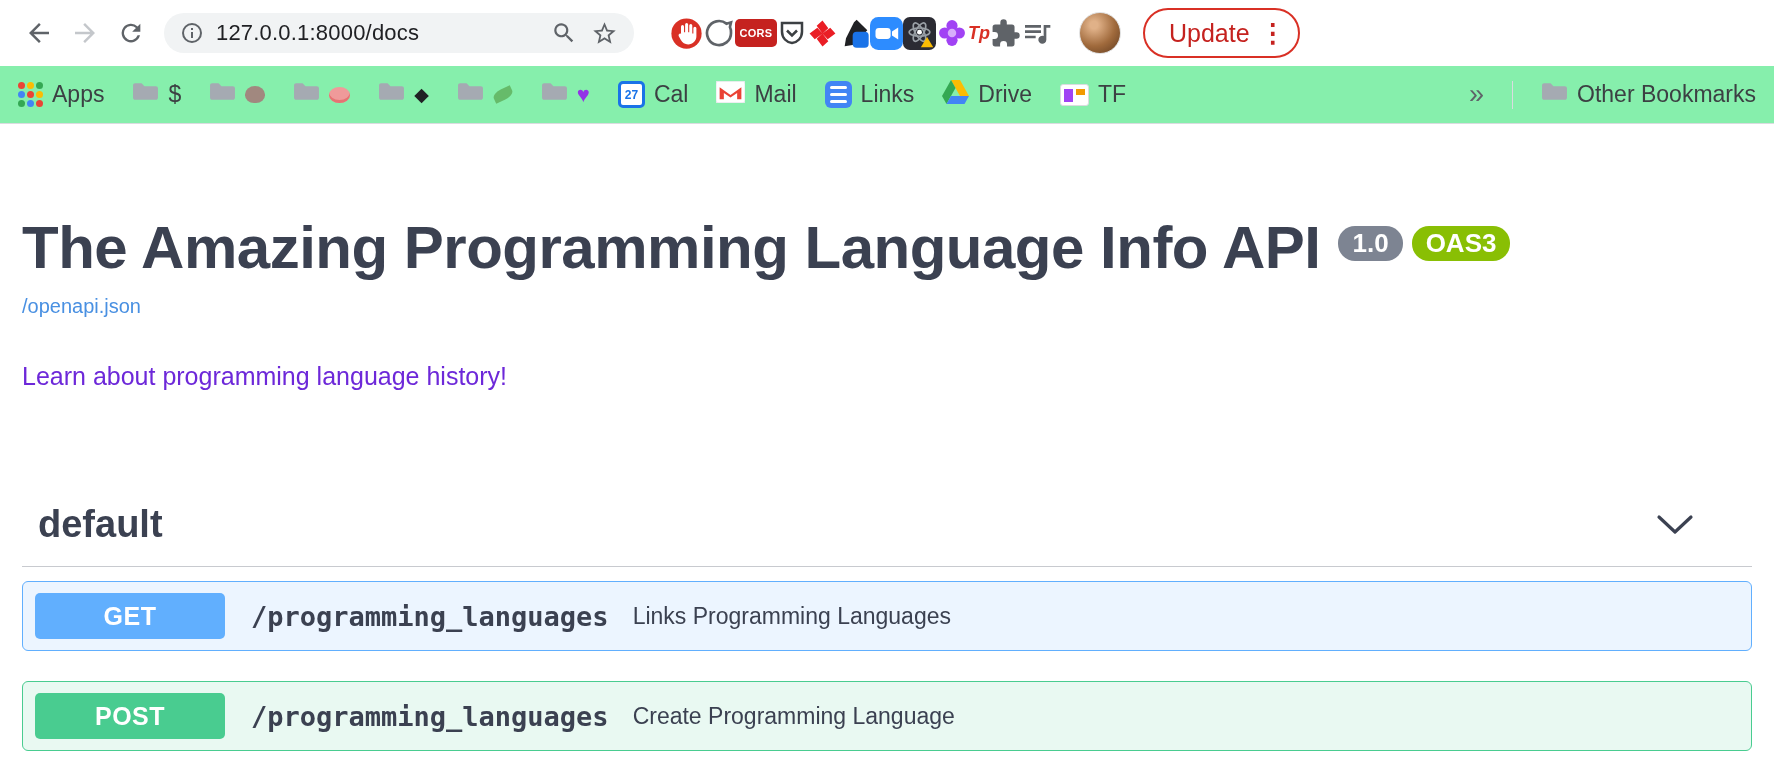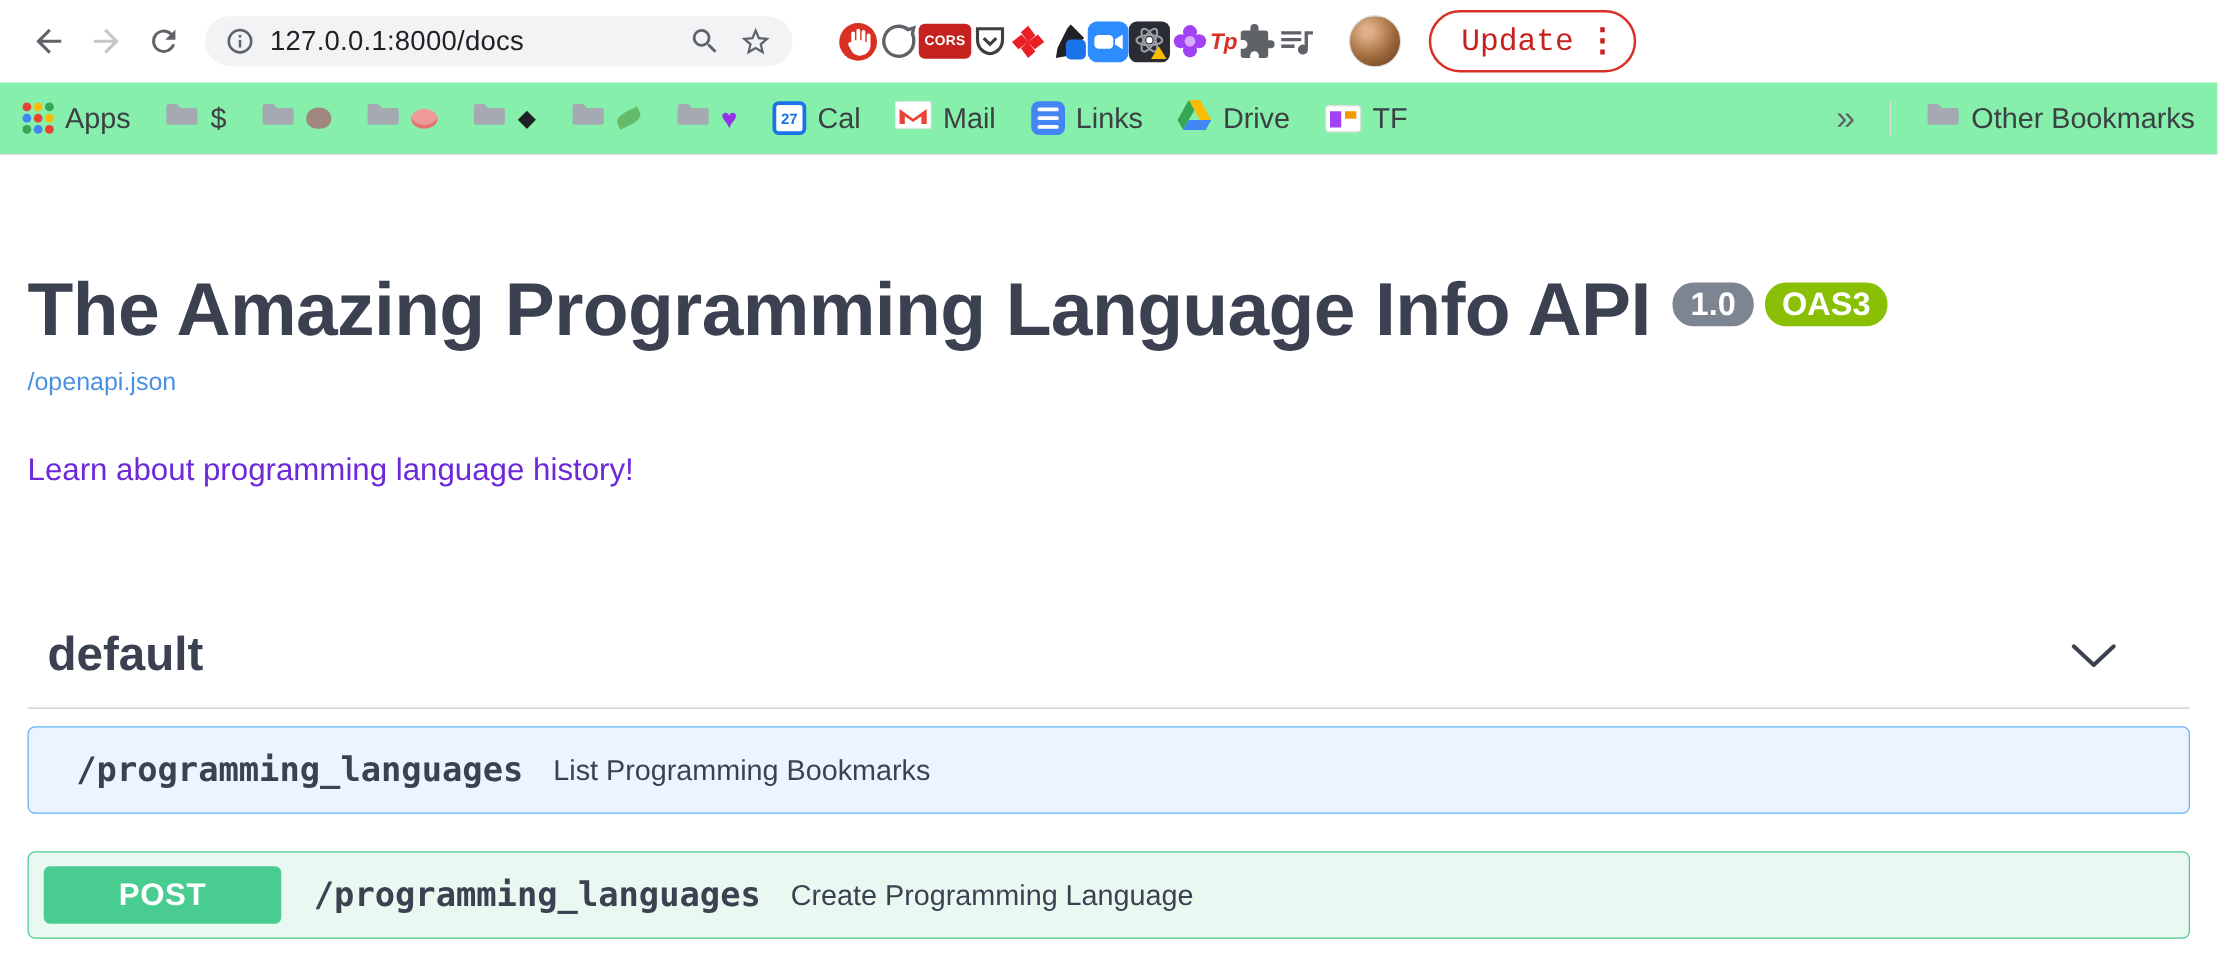--- a/index.html
+++ b/index.html
@@ -65,21 +65,21 @@
     border: 1px solid #e0e0e0;
   }
   .update-btn {
     margin-left: 22px;
     height: 50px;
     border: 2px solid #d93025;
     border-radius: 26px;
     background: #fff;
     color: #c5221f;
     font-size: 25px;
-    font-family: Liberation Mono, monospace;
+    font-family: Liberation Sans, sans-serif;
     display: flex; align-items: center;
     gap: 10px;
     padding: 0 12px 0 24px;
     cursor: pointer;
     flex: 0 0 auto;
   }
   .update-btn .dots { font-size: 26px; font-weight: 700; }
 
   
   .bookmarks {
@@ -456,22 +456,23 @@
     <div class="tag-header">
       <h3>default</h3>
       <span class="chev">
         <svg width="38" height="22" viewBox="0 0 38 22">
             <polyline points="3,3 19,18 35,3" fill="none" stroke="#3b4151" stroke-width="3.2" stroke-linecap="round" stroke-linejoin="round"></polyline>
           </svg>
       </span>
     </div>
 
     <div class="opblock get">
+      <span class="method">GET</span>
       <span class="path">/programming_languages</span>
-      <span class="summary">List Programming Bookmarks</span>
+      <span class="summary">Links Programming Languages</span>
     </div>
 
     <div class="opblock post">
       <span class="method">POST</span>
       <span class="path">/programming_languages</span>
       <span class="summary">Create Programming Language</span>
     </div>
   </section>
 </main>
 

